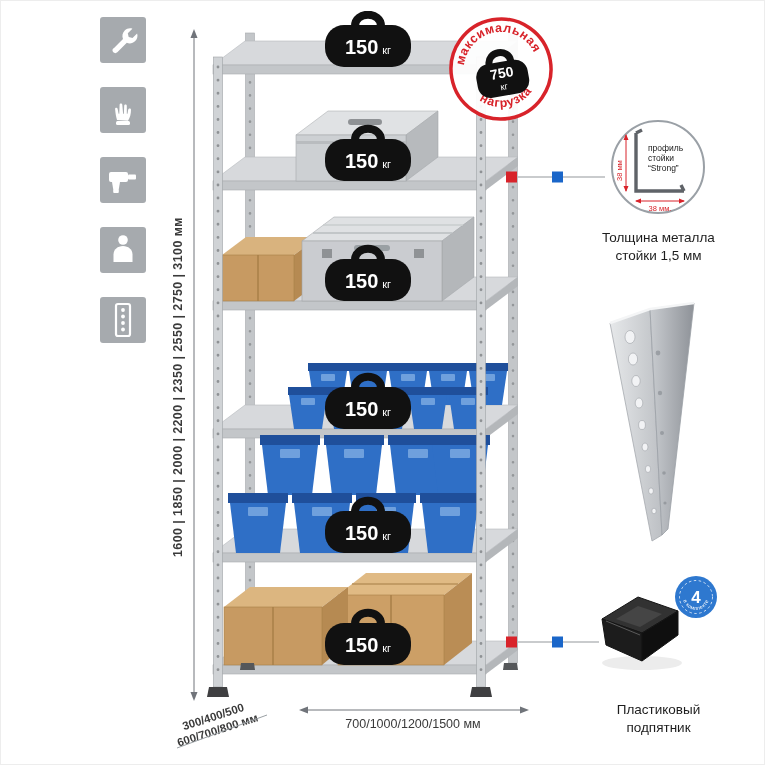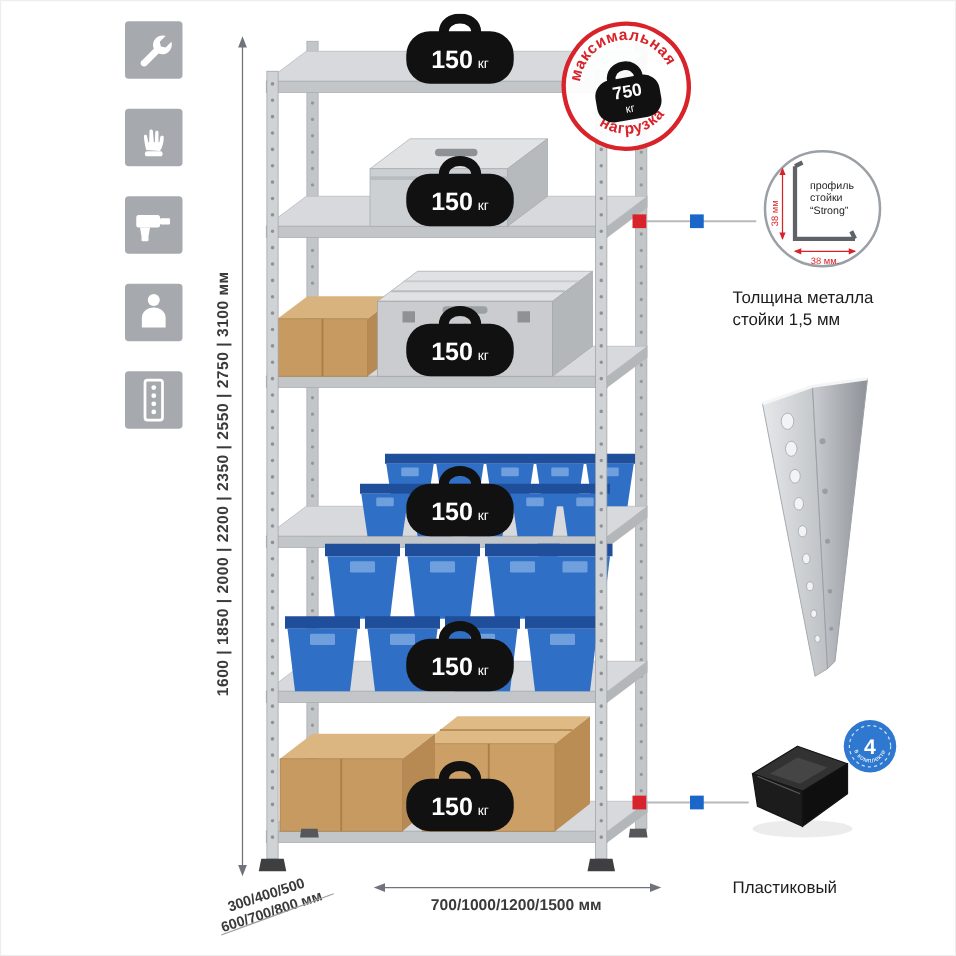--- a/index.html
+++ b/index.html
@@ -15,24 +15,24 @@
   .height-label{
     position:absolute;left:170px;top:556px;transform:rotate(-90deg);transform-origin:0 0;
     white-space:nowrap;font-size:12.5px;font-weight:bold;color:#3a3a3a;letter-spacing:0.4px;
   }
   .depth-label{
     position:absolute;left:170px;top:722px;transform:rotate(-18deg);transform-origin:0 0;
     font-size:11.5px;font-weight:bold;color:#3a3a3a;text-align:center;line-height:1.25;white-space:nowrap;
   }
   .width-label{
     position:absolute;left:412px;top:716px;transform:translateX(-50%);
-    font-size:12.5px;font-weight:bold;color:#3a3a3a;white-space:nowrap;
+    font-size:12.5px;font-weight:normal;color:#3a3a3a;white-space:nowrap;
   }
   .caption{
-    position:absolute;left:585px;width:145px;
+    position:absolute;left:585px;width:145px;text-align:center;
     font-size:13.5px;color:#1d1d1d;line-height:1.35;
   }
   .caption span{display:block;}
 </style>
 </head>
 <body>
 
 <div class="canvas">
 
   <div class="tile" style="top:16px">
@@ -332,20 +332,21 @@
       <defs>
           <path id="badgeArc" d="M -13 0 A 13 13 0 0 0 13 0" fill="none"></path>
         </defs>
       <text font-size="5.2" fill="#fff" letter-spacing="0.4" text-anchor="middle">
         <textPath href="#badgeArc" startOffset="50%">в комплекте</textPath>
       </text>
     </g>
   </svg>
   <div class="caption" style="top:700px">
     <span>Пластиковый</span>
+    <span>подпятник</span>
   </div>
 
   <div class="depth-label">
     <span style="display:block">300/400/500</span>
     <span style="display:block">600/700/800 мм</span>
   </div>
   <div class="width-label">700/1000/1200/1500 мм</div>
 
   <svg class="abs" style="left:0;top:0;width:765px;height:765px;pointer-events:none" viewBox="0 0 765 765">
     <g>

